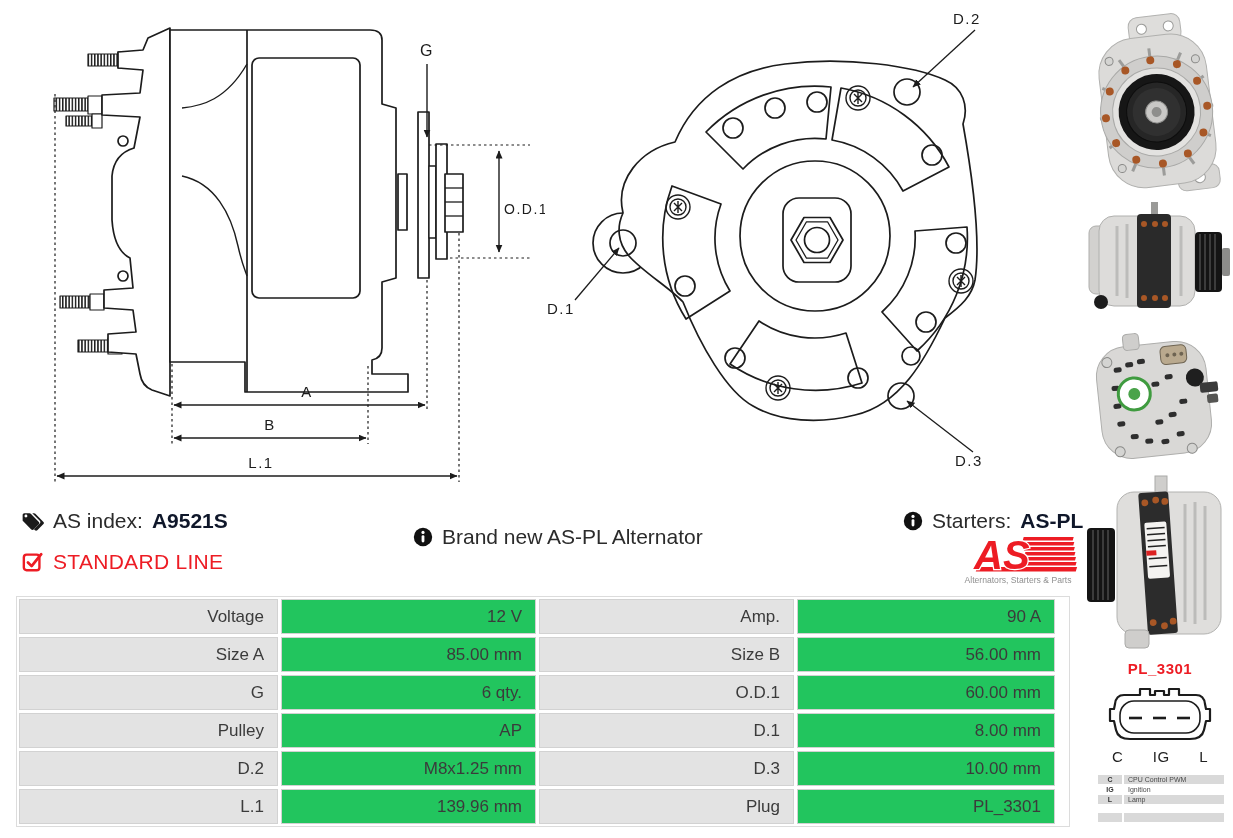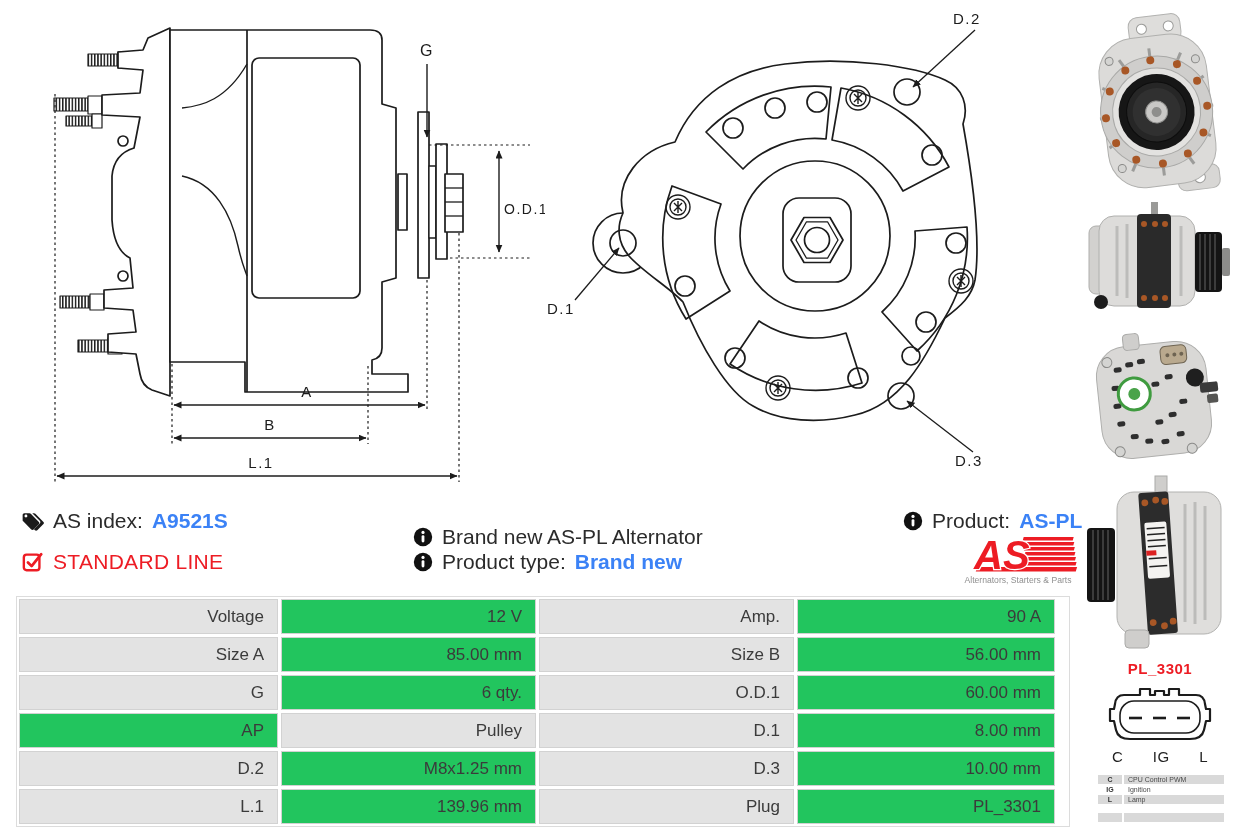--- a/index.html
+++ b/index.html
@@ -7,21 +7,21 @@
     position:relative;width:1233px;height:838px;background:#fff;overflow:hidden;
     font-family:"Liberation Sans","DejaVu Sans",sans-serif;color:#2b2b2b;
   }
   .abs{position:absolute;}
   .tech-drawing{color:var(--line,#1c1c1c);}
   .tech-drawing text{font-family:"Liberation Sans","DejaVu Sans",sans-serif;letter-spacing:1.5px;fill:currentColor;}
 
   
   .info-item{position:absolute;display:flex;align-items:center;gap:9px;height:26px;font-size:21px;}
   .info-item .ic{flex:0 0 auto;display:flex;align-items:center;}
-  .info-item b{color:#3b82f6;}
+  .info-item b{color:#0f172a;}
   .badge-red{color:var(--red,#ed1c24);font-weight:normal;letter-spacing:.3px;}
 
   
   .as-logo{position:absolute;left:948px;top:529px;width:140px;height:58px;}
 
   
   .spec-wrap{
     position:absolute;left:16px;top:596px;width:1048px;
     border:1px solid #dcdcdc;background:#fff;padding:2px;text-align:center;
   }
@@ -381,41 +381,30 @@
     <span class="ic">
       <svg width="20" height="20" viewBox="0 0 20 20">
           <circle cx="10" cy="10" r="9.2" fill="#111"></circle>
           <circle cx="10" cy="5.4" r="1.6" fill="#fff"></circle>
           <rect x="8.6" y="8.2" width="2.8" height="7.2" rx="1.4" fill="#fff"></rect>
         </svg>
     </span>
     <span>Brand new AS-PL Alternator</span>
   </div>
 
-  <div class="info-item" style="left:413px;top:549px;">
-    <span class="ic">
-      <svg width="20" height="20" viewBox="0 0 20 20">
-          <circle cx="10" cy="10" r="9.2" fill="#111"></circle>
-          <circle cx="10" cy="5.4" r="1.6" fill="#fff"></circle>
-          <rect x="8.6" y="8.2" width="2.8" height="7.2" rx="1.4" fill="#fff"></rect>
-        </svg>
-    </span>
-    <span>Product type:</span>
-    <b>Brand new</b>
-  </div>
 
   <div class="info-item" style="left:903px;top:508px;">
     <span class="ic">
       <svg width="20" height="20" viewBox="0 0 20 20">
           <circle cx="10" cy="10" r="9.2" fill="#111"></circle>
           <circle cx="10" cy="5.4" r="1.6" fill="#fff"></circle>
           <rect x="8.6" y="8.2" width="2.8" height="7.2" rx="1.4" fill="#fff"></rect>
         </svg>
     </span>
-    <span>Product:</span>
+    <span>Starters:</span>
     <b>AS-PL</b>
   </div>
 
   <svg class="as-logo" viewBox="0 0 140 58">
     <g transform="skewX(-16)">
       <rect x="78" y="8" width="50" height="3.4" fill="#ed1c24"></rect>
       <rect x="80" y="13" width="50" height="3.4" fill="#ed1c24"></rect>
       <rect x="82" y="18" width="50" height="3.4" fill="#ed1c24"></rect>
       <rect x="84" y="23" width="50" height="3.4" fill="#ed1c24"></rect>
       <rect x="86" y="28" width="50" height="3.4" fill="#ed1c24"></rect>
@@ -433,22 +422,22 @@
         <div class="cell label">Amp.</div>
         <div class="cell value">90 A</div>
         <div class="cell label">Size A</div>
         <div class="cell value">85.00 mm</div>
         <div class="cell label">Size B</div>
         <div class="cell value">56.00 mm</div>
         <div class="cell label">G</div>
         <div class="cell value">6 qty.</div>
         <div class="cell label">O.D.1</div>
         <div class="cell value">60.00 mm</div>
+        <div class="cell label">Pulley</div>
         <div class="cell value">AP</div>
-        <div class="cell label">Pulley</div>
         <div class="cell label">D.1</div>
         <div class="cell value">8.00 mm</div>
         <div class="cell label">D.2</div>
         <div class="cell value">M8x1.25 mm</div>
         <div class="cell label">D.3</div>
         <div class="cell value">10.00 mm</div>
         <div class="cell label">L.1</div>
         <div class="cell value">139.96 mm</div>
         <div class="cell label">Plug</div>
         <div class="cell value">PL_3301</div>

